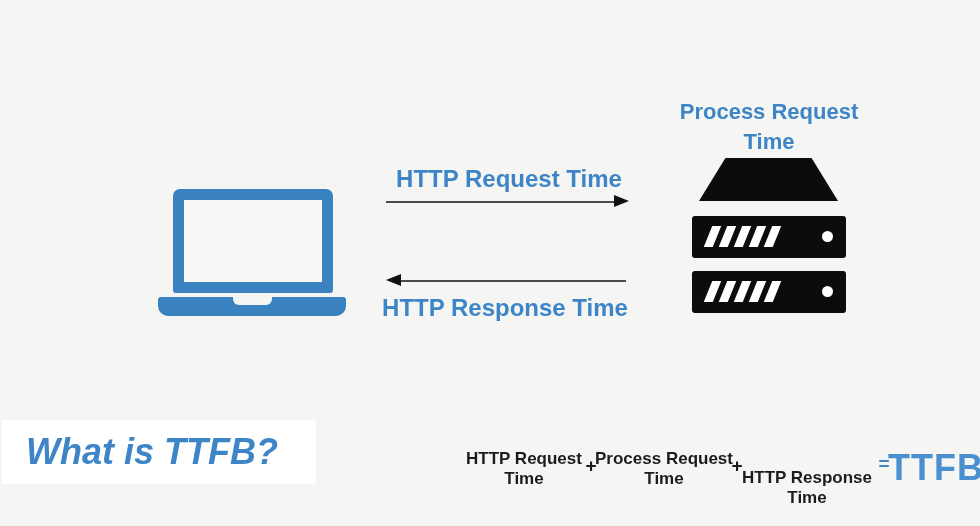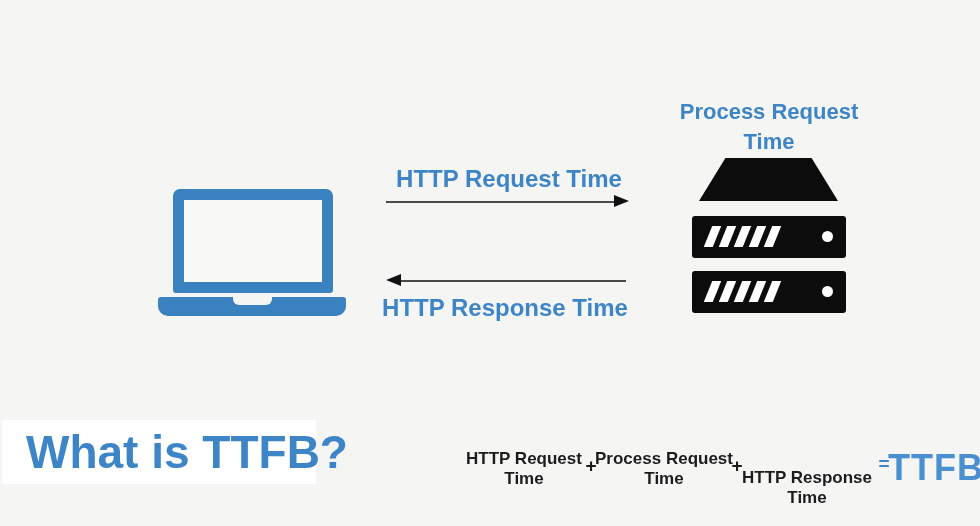--- a/index.html
+++ b/index.html
@@ -95,22 +95,22 @@
   }
 
   
   .title-panel{
     left:2px;top:420px;width:314px;height:64px;
     background:var(--title-panel);
     display:flex;align-items:center;
   }
   .title-text{
     color:var(--accent-blue);
-    font-size:46px;font-weight:bold;
-    padding-left:24px;white-space:nowrap;
+    font-size:36px;font-weight:bold;
+    padding-left:24px;white-space:nowrap;font-style:italic;
   }
 
   
   .f-term{
     color:var(--formula-black);
     font-size:17px;font-weight:bold;line-height:1.2;
     text-align:center;white-space:pre-line;
     transform:translateX(-50%);
   }
   .f-op{

